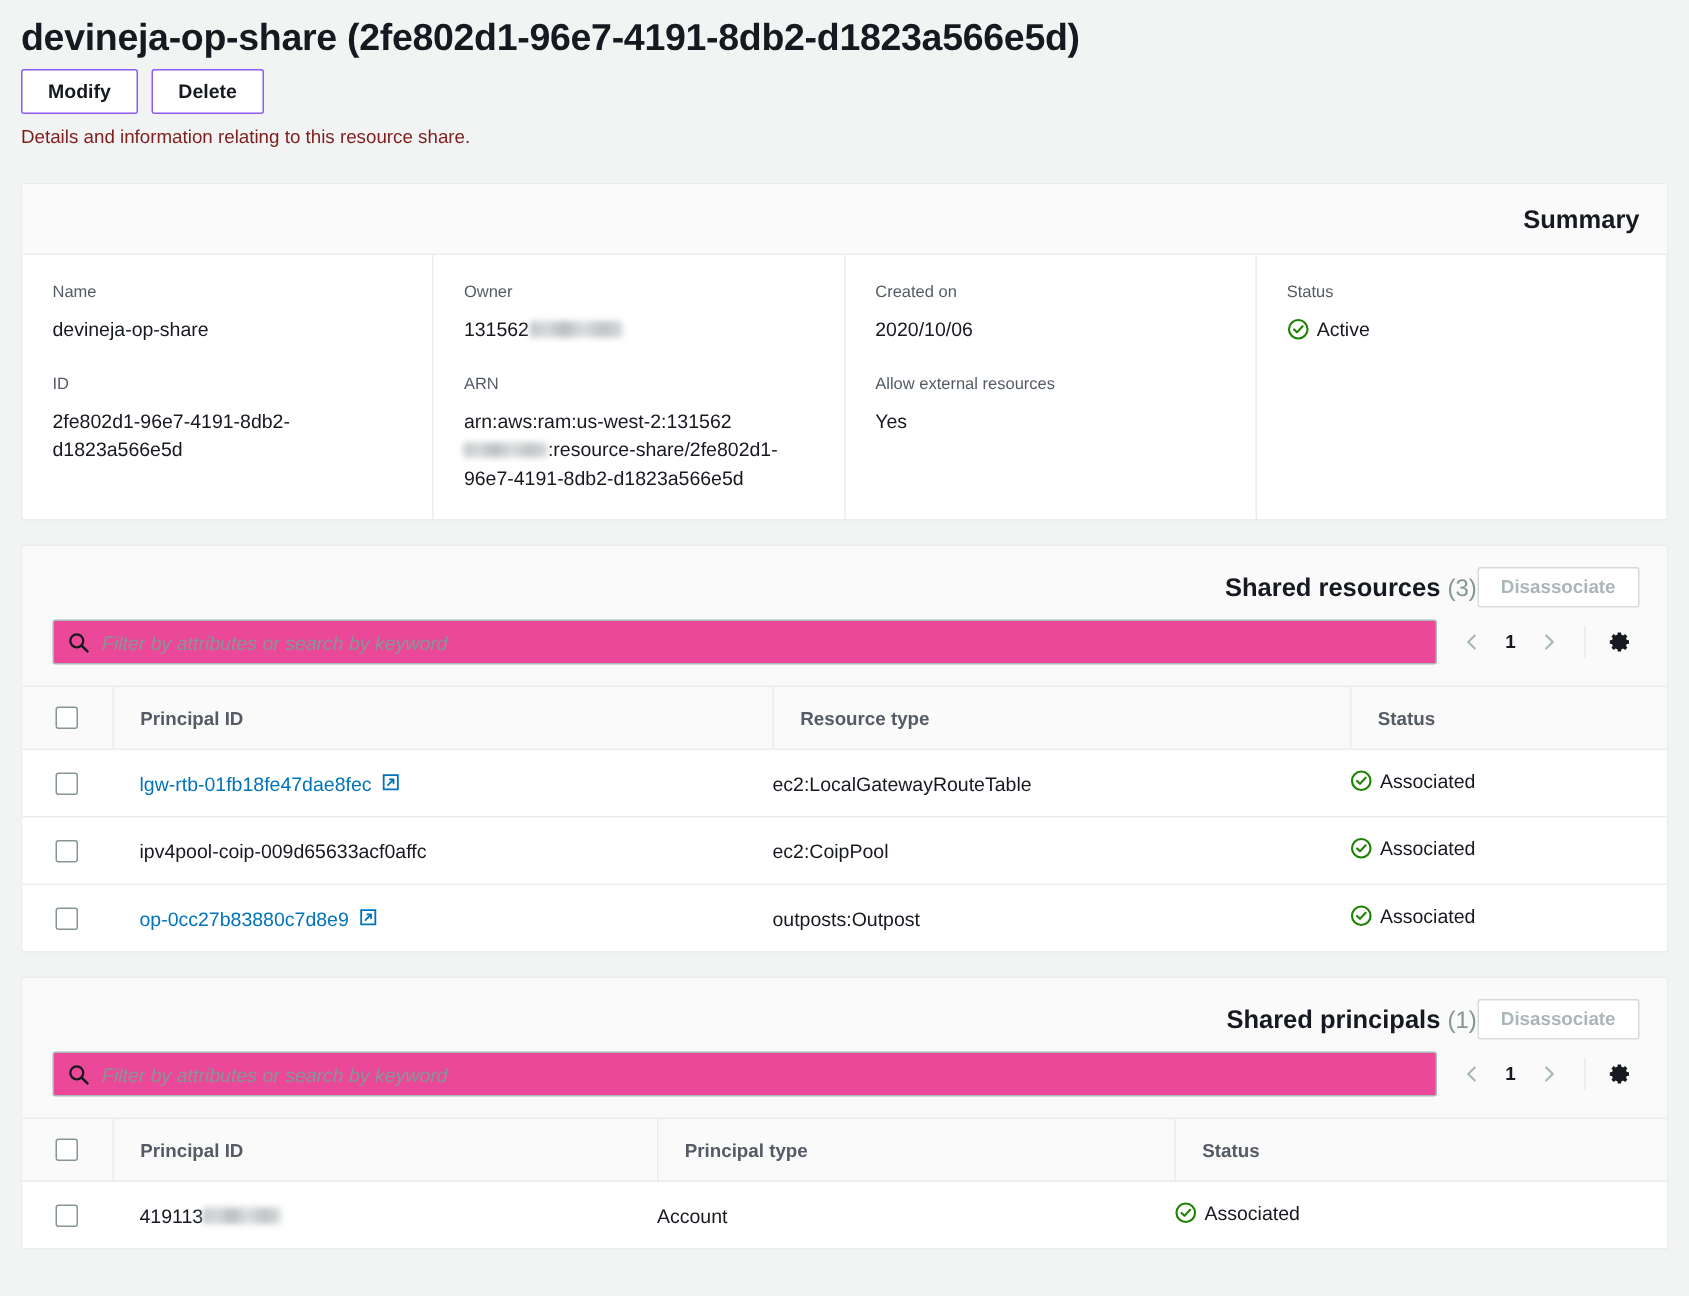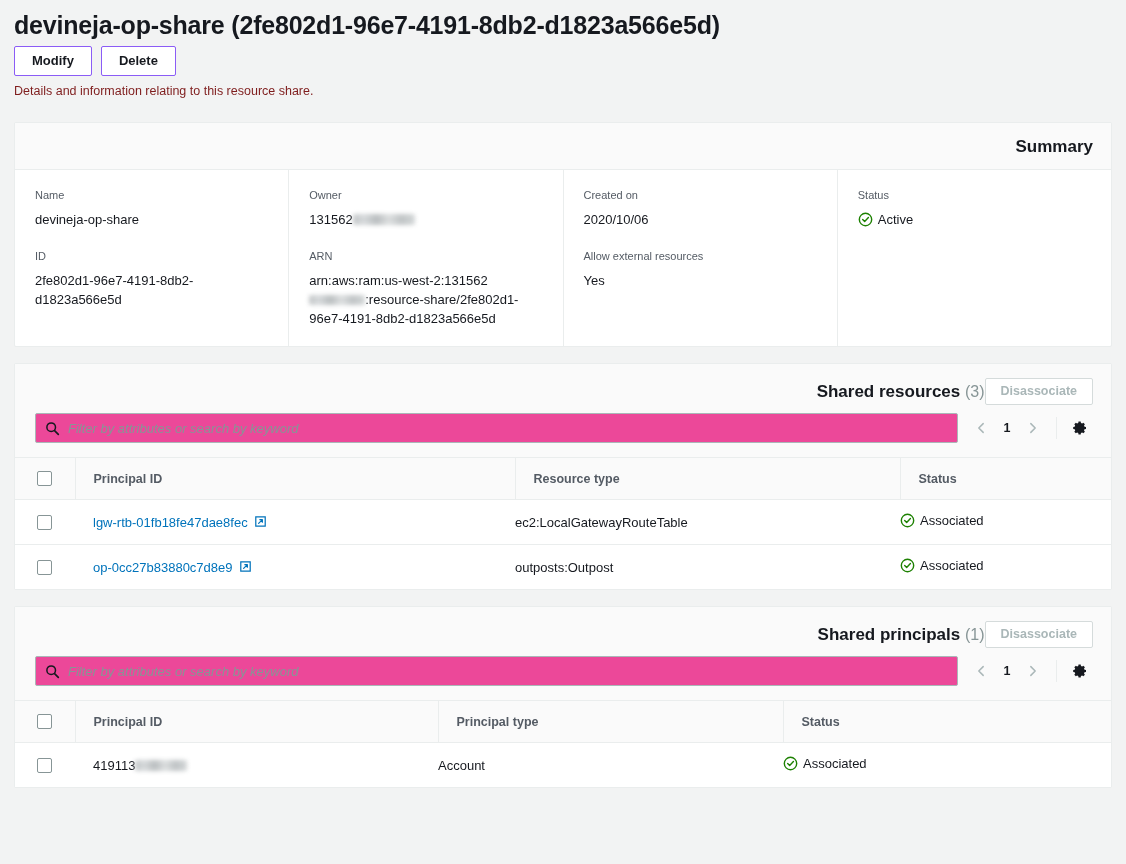--- a/index.html
+++ b/index.html
@@ -383,20 +383,38 @@
           <span class="status">
             <svg width="15" height="15" viewBox="0 0 16 16">
               <circle cx="8" cy="8" r="6.6" fill="none" stroke="#1d8102" stroke-width="1.5"></circle>
               <path d="M5 8.1 L7.1 10.2 L11.1 5.9" fill="none" stroke="#1d8102" stroke-width="1.5" stroke-linecap="round" stroke-linejoin="round"></path>
             </svg>
             <span>Associated</span>
           </span>
         </td>
       </tr>
 
+      <tr>
+        <td class="col-check">
+          <span class="chk"></span>
+        </td>
+        <td class="res-col-1">
+          <span>ipv4pool-coip-009d65633acf0affc</span>
+        </td>
+        <td class="res-col-2">ec2:CoipPool</td>
+        <td class="res-col-3">
+          <span class="status">
+            <svg width="15" height="15" viewBox="0 0 16 16">
+              <circle cx="8" cy="8" r="6.6" fill="none" stroke="#1d8102" stroke-width="1.5"></circle>
+              <path d="M5 8.1 L7.1 10.2 L11.1 5.9" fill="none" stroke="#1d8102" stroke-width="1.5" stroke-linecap="round" stroke-linejoin="round"></path>
+            </svg>
+            <span>Associated</span>
+          </span>
+        </td>
+      </tr>
 
       <tr>
         <td class="col-check">
           <span class="chk"></span>
         </td>
         <td class="res-col-1">
           <a class="link">
             <span>op-0cc27b83880c7d8e9</span>
             <svg width="13" height="13" viewBox="0 0 16 16">
               <path d="M2.2 2.2 h11.6 v11.6 h-11.6 z" fill="none" stroke="#0073bb" stroke-width="1.5"></path>

